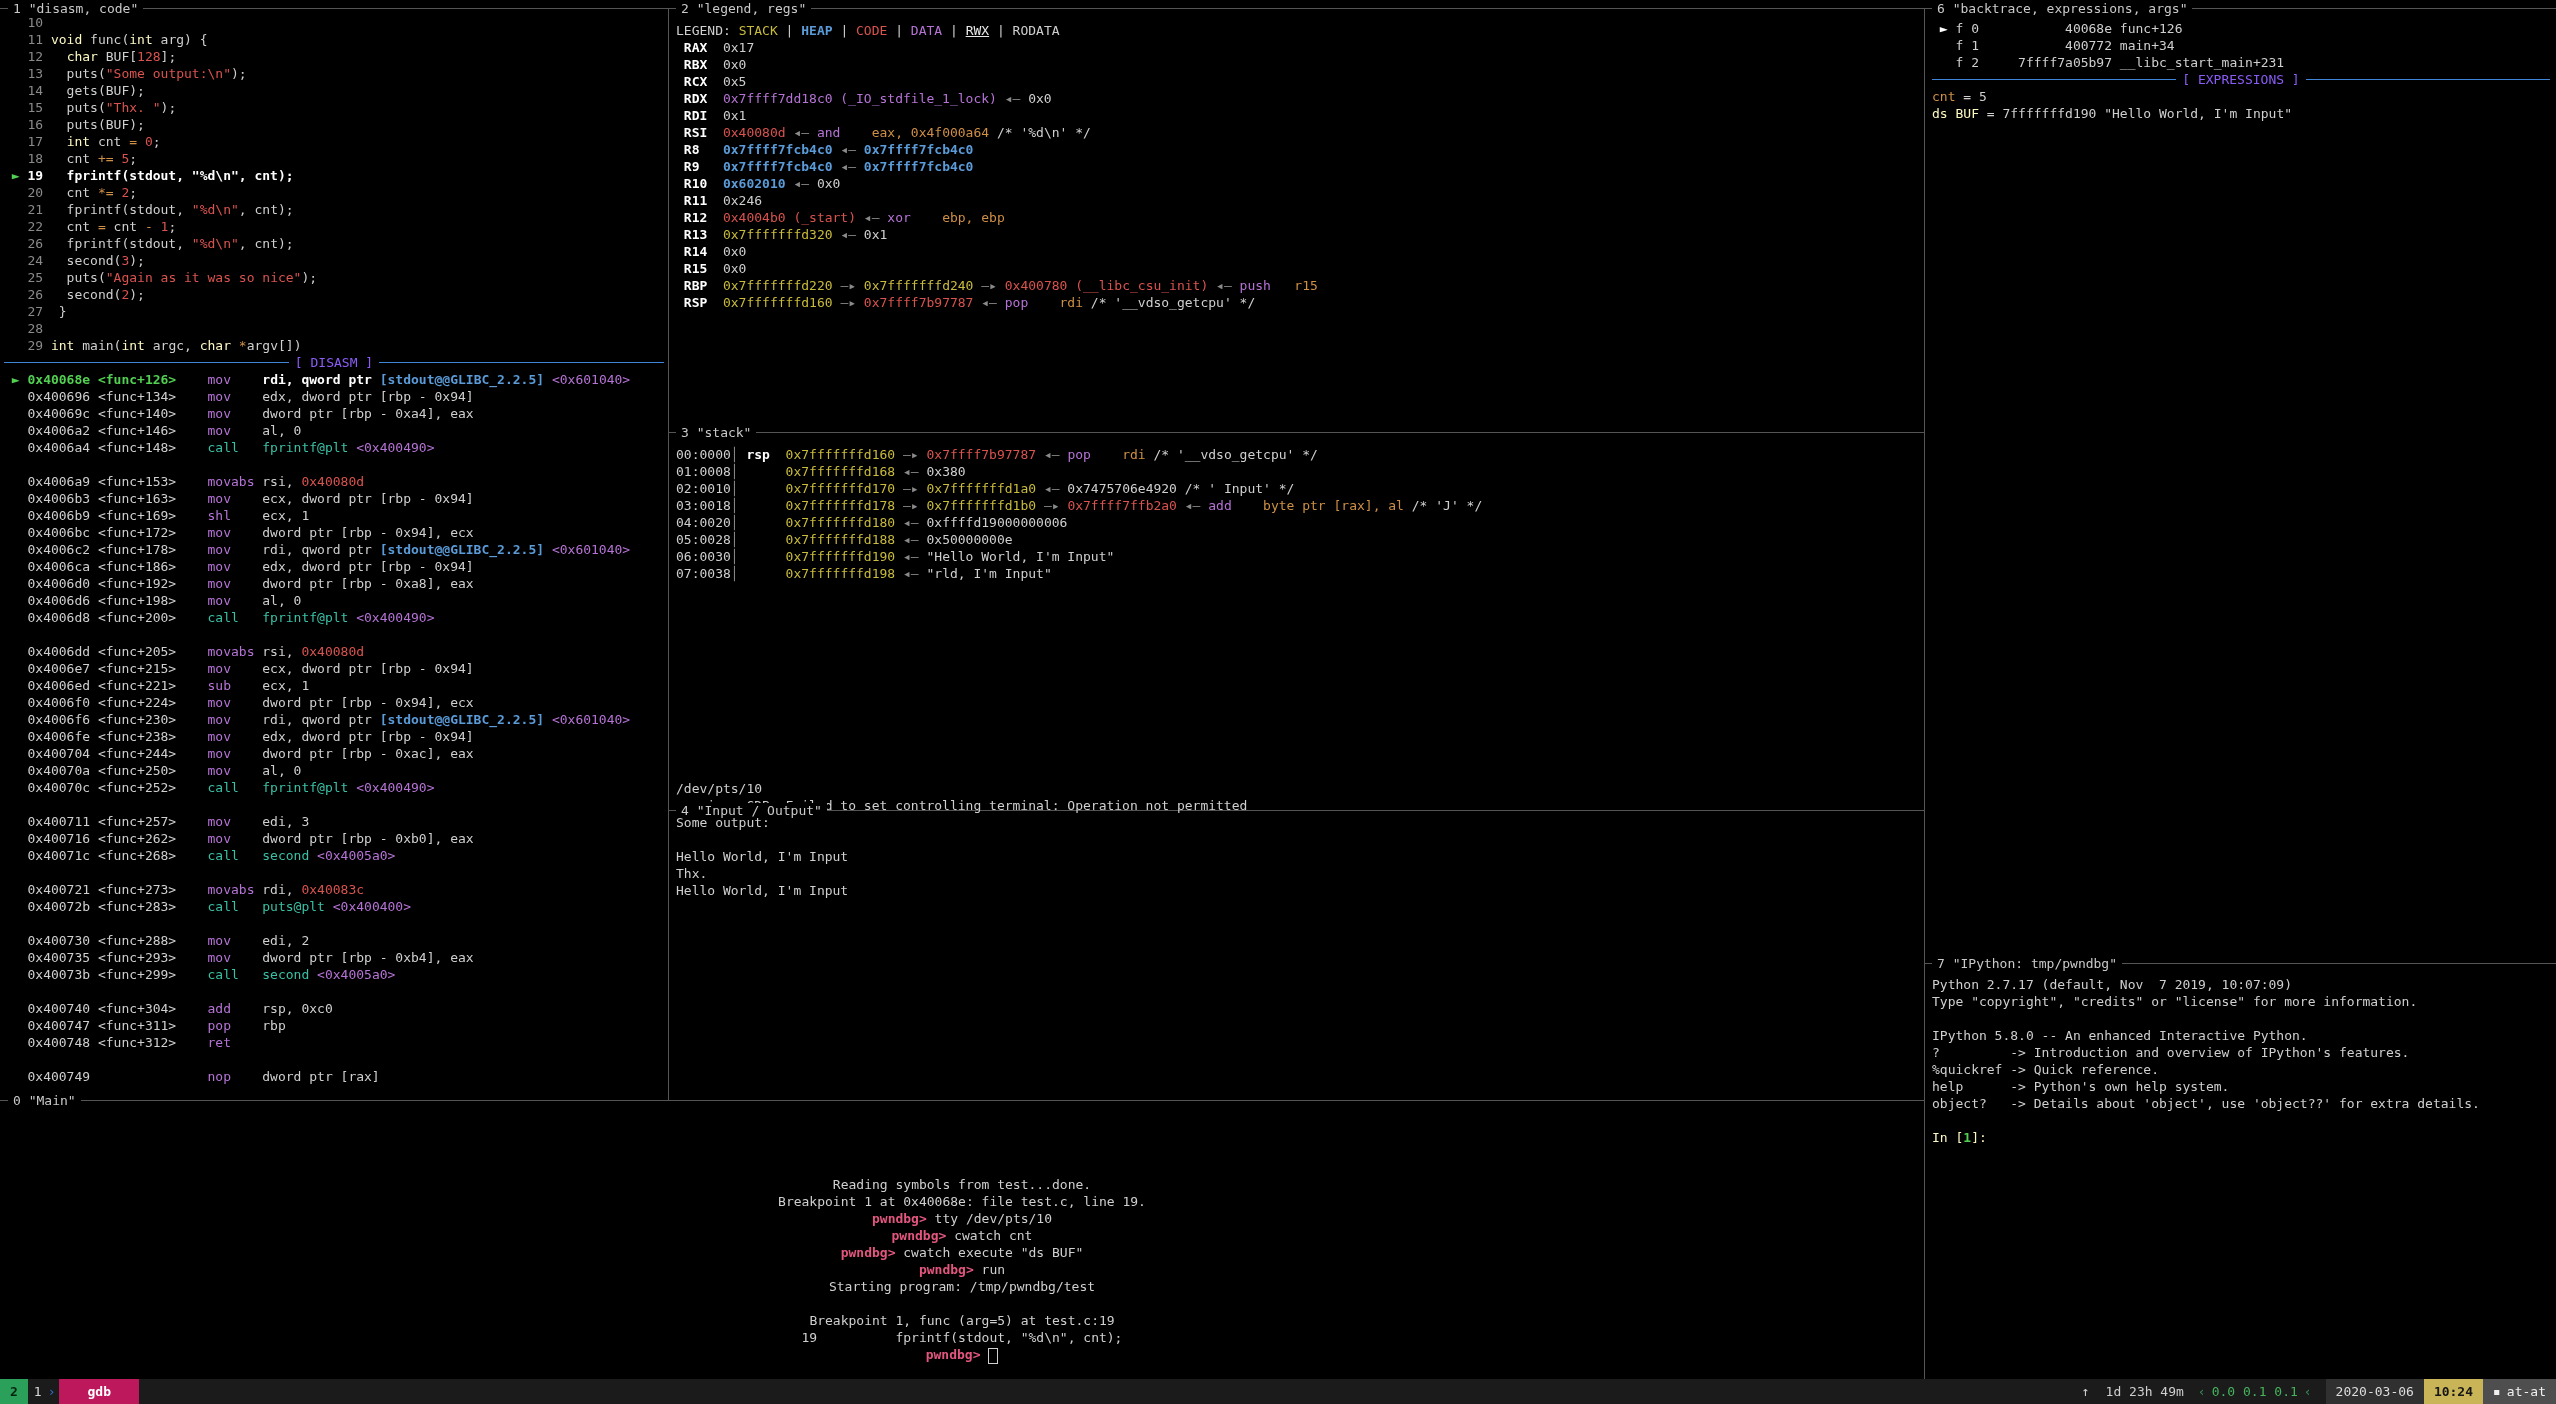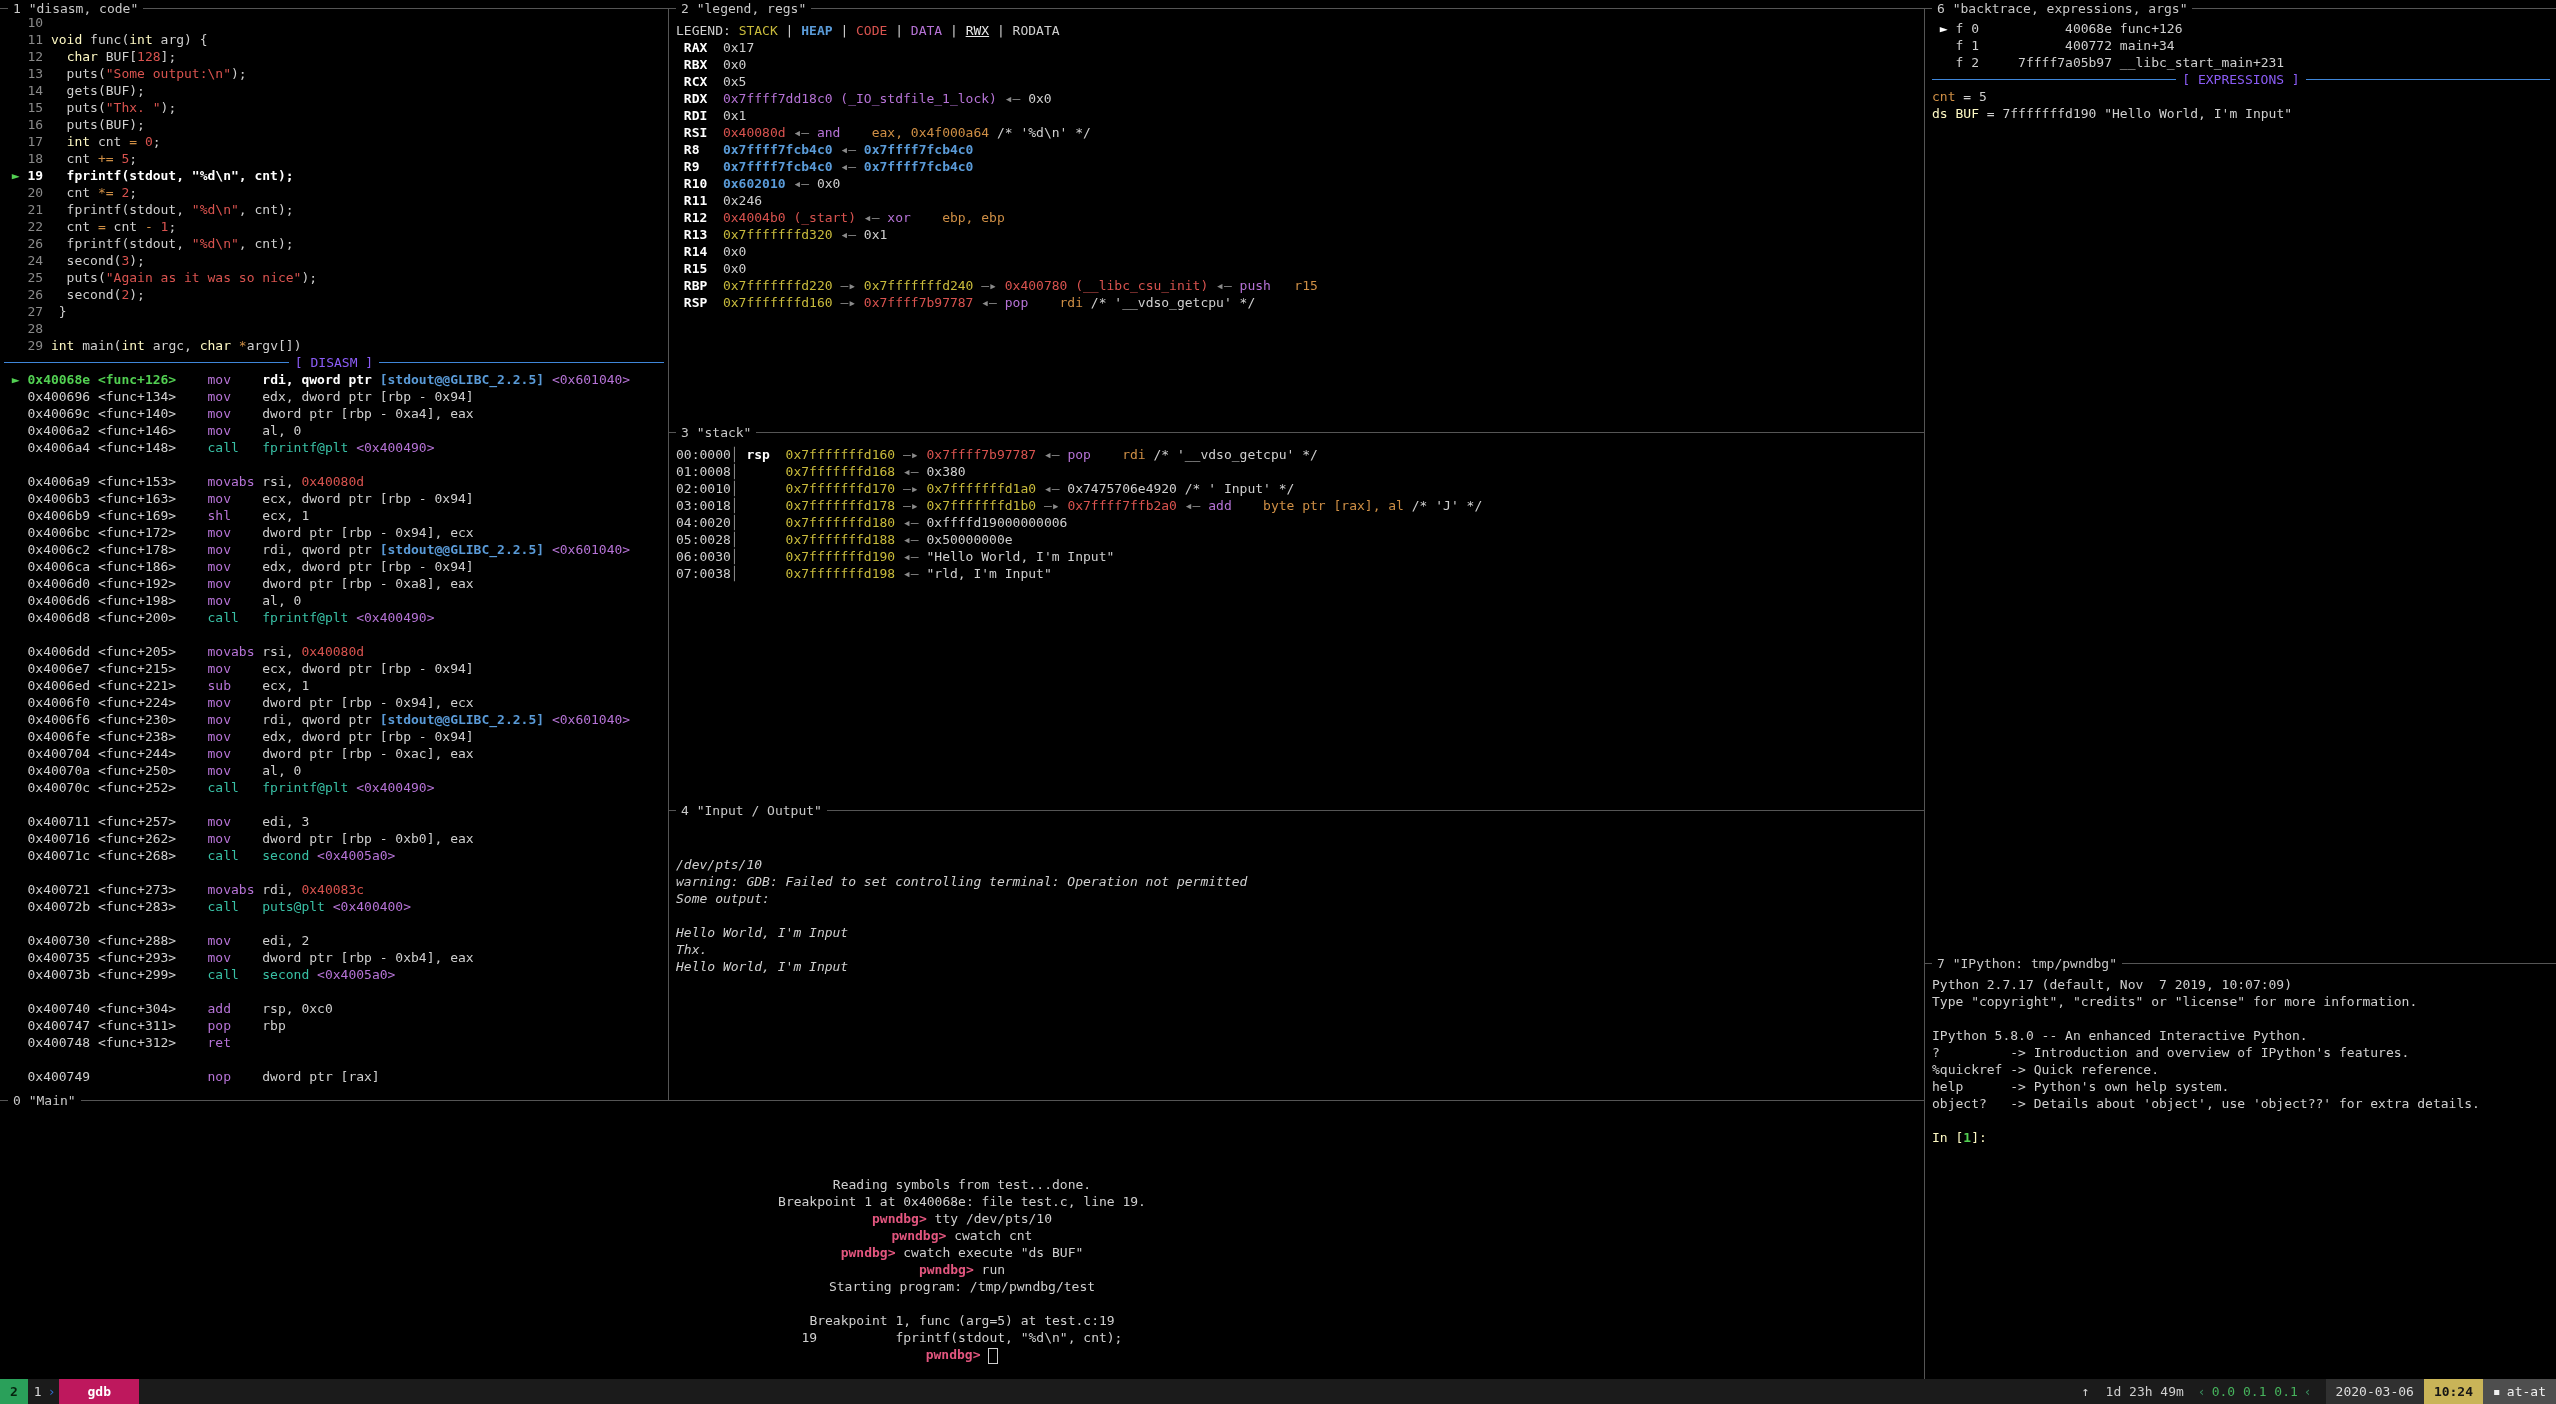--- a/index.html
+++ b/index.html
@@ -165,21 +165,21 @@
         <div class="tl"><span class="c-d">01:0008</span><span class="c-g">│</span><span class="c-d">      </span><span class="c-y">0x7fffffffd168</span><span class="c-d"> </span><span class="c-g">◂—</span><span class="c-d"> 0x380</span></div>
         <div class="tl"><span class="c-d">02:0010</span><span class="c-g">│</span><span class="c-d">      </span><span class="c-y">0x7fffffffd170</span><span class="c-d"> </span><span class="c-g">—▸</span><span class="c-d"> </span><span class="c-y">0x7fffffffd1a0</span><span class="c-d"> </span><span class="c-g">◂—</span><span class="c-d"> 0x7475706e4920 /* ' Input' */</span></div>
         <div class="tl"><span class="c-d">03:0018</span><span class="c-g">│</span><span class="c-d">      </span><span class="c-y">0x7fffffffd178</span><span class="c-d"> </span><span class="c-g">—▸</span><span class="c-d"> </span><span class="c-y">0x7fffffffd1b0</span><span class="c-d"> </span><span class="c-g">—▸</span><span class="c-d"> </span><span class="c-r">0x7ffff7ffb2a0</span><span class="c-d"> </span><span class="c-g">◂—</span><span class="c-d"> </span><span class="c-m">add</span><span class="c-d">    </span><span class="c-o">byte ptr [rax], al</span><span class="c-d"> /* 'J' */</span></div>
         <div class="tl"><span class="c-d">04:0020</span><span class="c-g">│</span><span class="c-d">      </span><span class="c-y">0x7fffffffd180</span><span class="c-d"> </span><span class="c-g">◂—</span><span class="c-d"> 0xffffd19000000006</span></div>
         <div class="tl"><span class="c-d">05:0028</span><span class="c-g">│</span><span class="c-d">      </span><span class="c-y">0x7fffffffd188</span><span class="c-d"> </span><span class="c-g">◂—</span><span class="c-d"> 0x50000000e</span></div>
         <div class="tl"><span class="c-d">06:0030</span><span class="c-g">│</span><span class="c-d">      </span><span class="c-y">0x7fffffffd190</span><span class="c-d"> </span><span class="c-g">◂—</span><span class="c-d"> "Hello World, I'm Input"</span></div>
         <div class="tl"><span class="c-d">07:0038</span><span class="c-g">│</span><span class="c-d">      </span><span class="c-y">0x7fffffffd198</span><span class="c-d"> </span><span class="c-g">◂—</span><span class="c-d"> "rld, I'm Input"</span></div>
       </div>
   </div>
 
-  <div class="pane" style="left:676px;top:856px;width:1244px;height:274px;font-style:italic;">
+  <div class="pane" style="left:676px;top:780px;width:1244px;height:274px;">
     <div>
         <div class="tl"><span class="c-d">/dev/pts/10</span></div>
         <div class="tl"><span class="c-d">warning: GDB: Failed to set controlling terminal: Operation not permitted</span></div>
         <div class="tl"><span class="c-d">Some output:</span></div>
         <div class="tl">&nbsp;</div>
         <div class="tl"><span class="c-d">Hello World, I'm Input</span></div>
         <div class="tl"><span class="c-d">Thx. </span></div>
         <div class="tl"><span class="c-d">Hello World, I'm Input</span></div>
       </div>
   </div>

